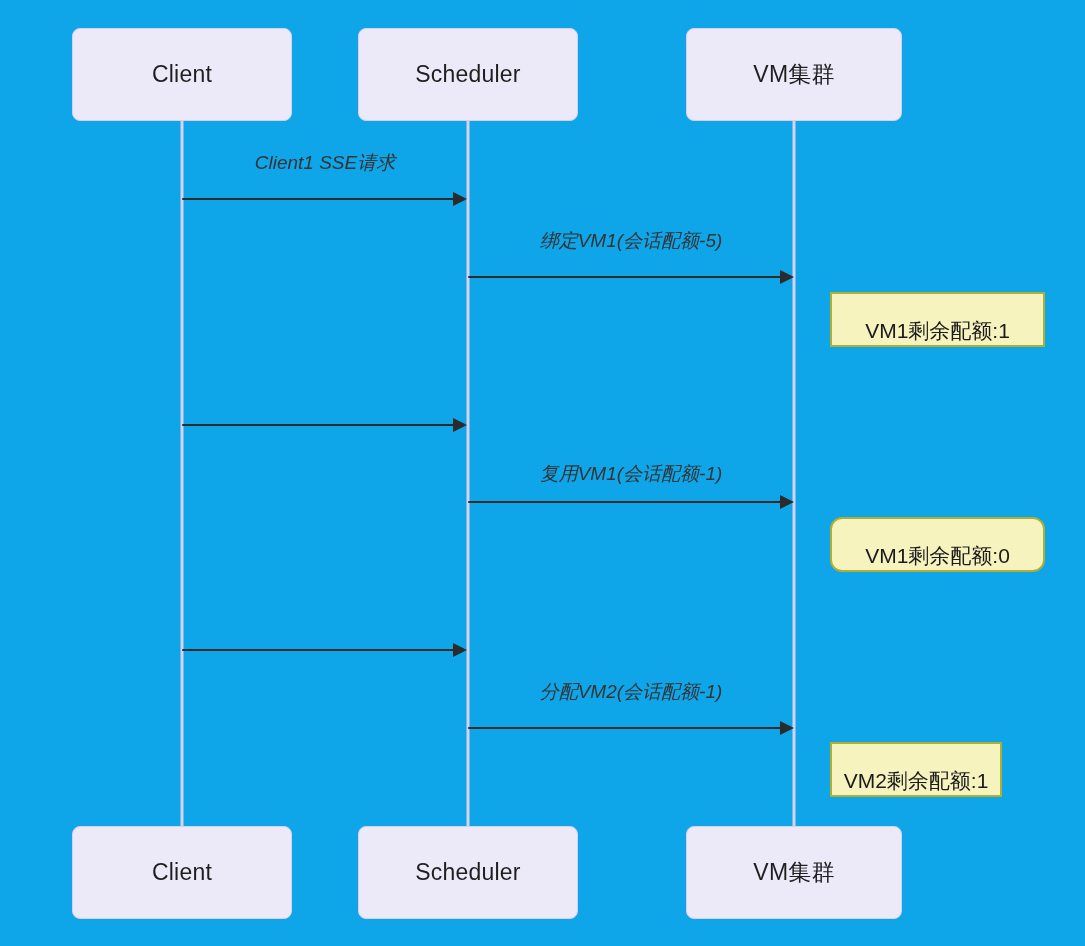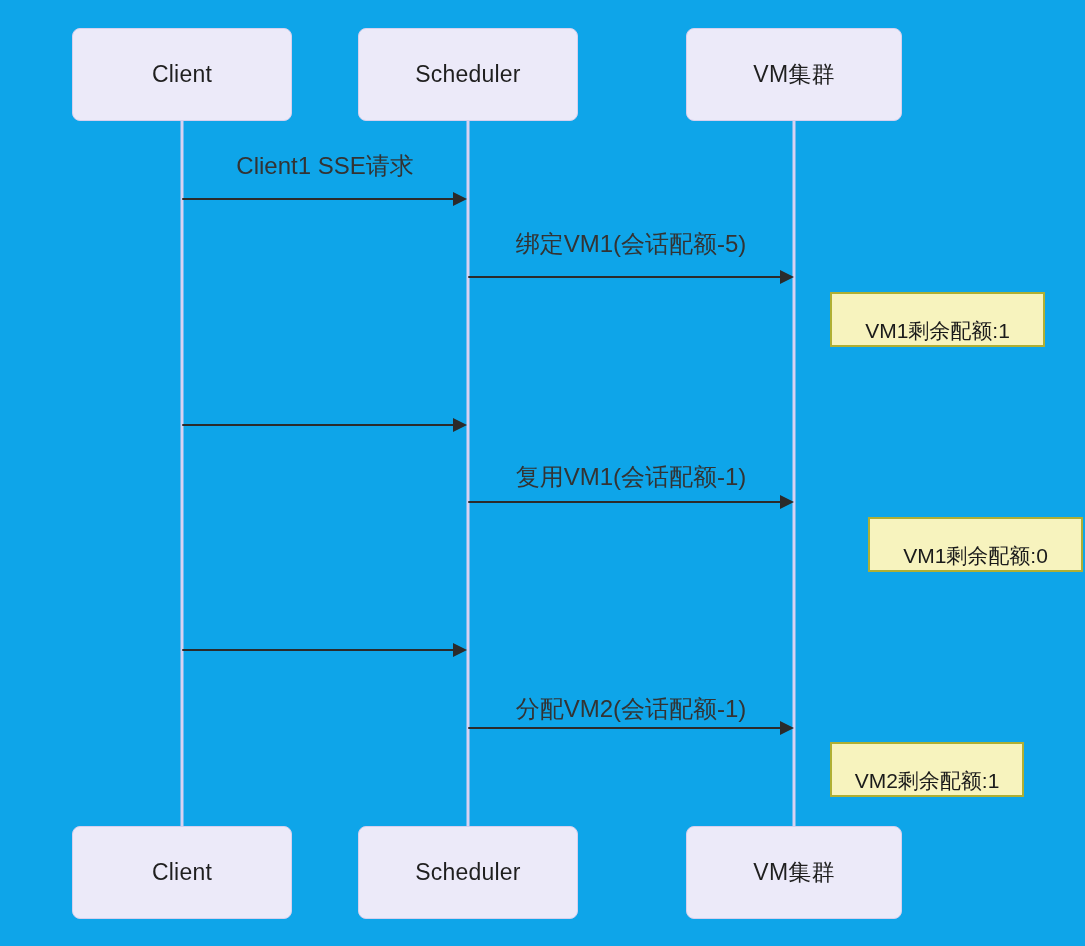--- a/index.html
+++ b/index.html
@@ -63,24 +63,25 @@
     top: -6.4px;
     width: 0;
     height: 0;
     border-top: 7.6px solid transparent;
     border-bottom: 7.6px solid transparent;
     border-left: 14px solid #2b2b2b;
   }
   .msg-label {
     position: absolute;
     color: #333333;
-    font-size: 24px;
+    font-size: 19px;
     white-space: nowrap;
     text-align: left;
     transform: translateX(-50%);
+    font-style: italic;
   }
 
   
   .note {
     position: absolute;
     box-sizing: border-box;
     background: #F7F3BE;
     border: 2px solid #AFAF33;
     display: flex;
     align-items: flex-end;
@@ -139,32 +140,32 @@
     <div class="line" style="width:272px;"></div>
     <div class="head" style="left:271px;"></div>
   </div>
 
   <div class="msg-label" style="left:631px; top:461px;">复用VM1(会话配额-1)</div>
   <div class="msg" style="left:468px; top:501px; width:326px;">
     <div class="line" style="width:313px;"></div>
     <div class="head" style="left:312px;"></div>
   </div>
 
-  <div class="note" style="left:868px; top:517px; width:215px; height:55px;">
+  <div class="note" style="left:830px; top:517px; width:215px; height:55px;border-radius:12px;">
     <span>VM1剩余配额:0</span>
   </div>
 
   <div class="msg" style="left:182px; top:649px; width:285px;">
     <div class="line" style="width:272px;"></div>
     <div class="head" style="left:271px;"></div>
   </div>
 
-  <div class="msg-label" style="left:631px; top:693px;">分配VM2(会话配额-1)</div>
+  <div class="msg-label" style="left:631px; top:679px;">分配VM2(会话配额-1)</div>
   <div class="msg" style="left:468px; top:727px; width:326px;">
     <div class="line" style="width:313px;"></div>
     <div class="head" style="left:312px;"></div>
   </div>
 
-  <div class="note" style="left:830px; top:742px; width:194px; height:55px;">
+  <div class="note" style="left:830px; top:742px; width:172px; height:55px;">
     <span>VM2剩余配额:1</span>
   </div>
 
 </div>
 
 </body></html>

